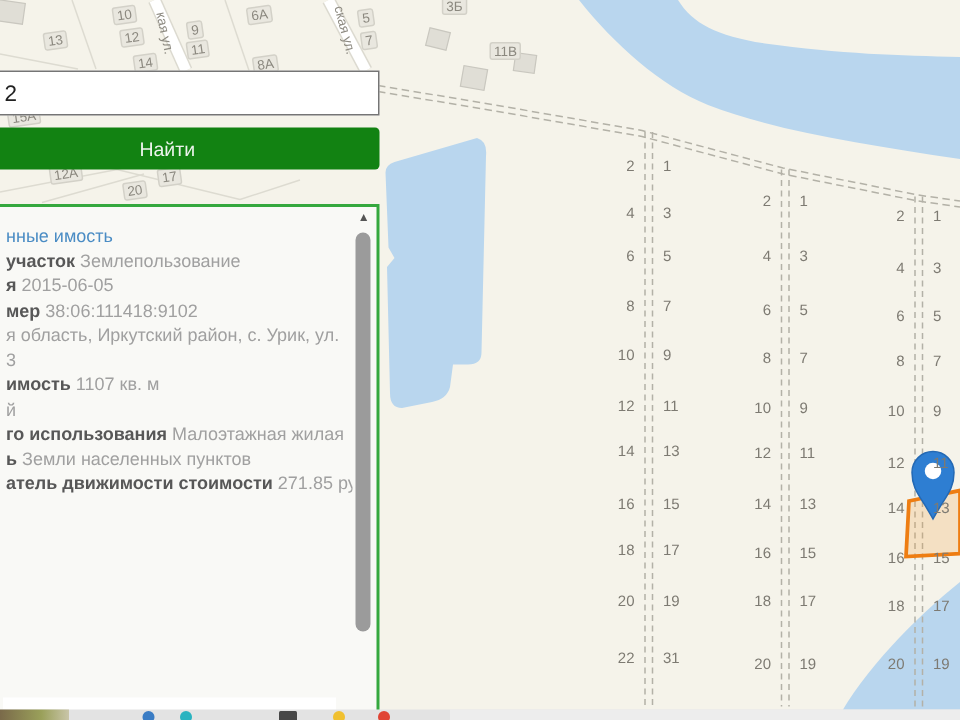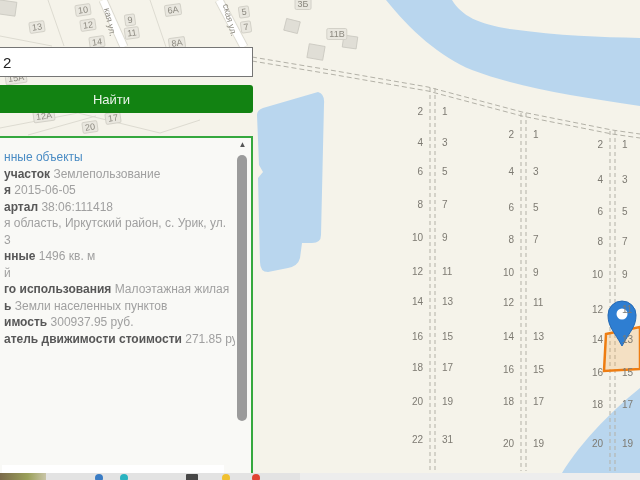--- a/index.html
+++ b/index.html
@@ -206,32 +206,31 @@
       <span class="pnum" style="left: 622px; top: 444px;">19</span>
     </div>
 
 </div>
 
 <input id="search-input" type="text" value="2" style="">
 <button id="search-button">Найти</button>
 
 <div id="info-panel">
   <div id="panel-content">
-    <div class="prow"><span id="panel-link">нные объекты</span></div>
+    <div class="prow"><span id="panel-link">нные имость</span></div>
     <div id="panel-rows">
         <div class="prow"><b>участок</b> <span>Землепользование</span></div>
         <div class="prow"><b>я</b> <span>2015-06-05</span></div>
-        <div class="prow"><b>артал</b> <span>38:06:111418</span></div>
+        <div class="prow"><b>мер</b> <span>38:06:111418:9102</span></div>
         <div class="prow"><span>я область, Иркутский район, с. Урик, ул.</span></div>
         <div class="prow"><span>3</span></div>
-        <div class="prow"><b>нные</b> <span>1496 кв. м</span></div>
+        <div class="prow"><b>имость</b> <span>1107 кв. м</span></div>
         <div class="prow"><span>й</span></div>
         <div class="prow"><b>го использования</b> <span>Малоэтажная жилая</span></div>
         <div class="prow"><b>ь</b> <span>Земли населенных пунктов</span></div>
-        <div class="prow"><b>имость</b> <span>300937.95 руб.</span></div>
         <div class="prow"><b>атель движимости стоимости</b> <span>271.85 руб./</span></div>
       </div>
   </div>
   <div id="hscroll"></div>
   <div id="panel-scrollbar">
     <div id="scroll-up">▲</div>
     <div id="scroll-thumb"></div>
   </div>
 </div>
 

